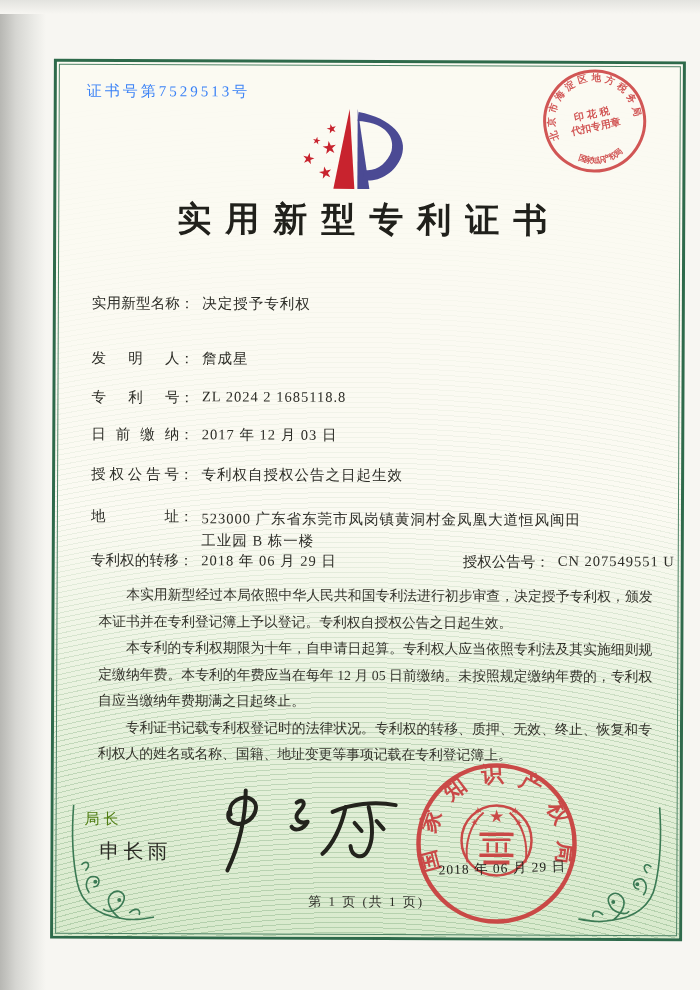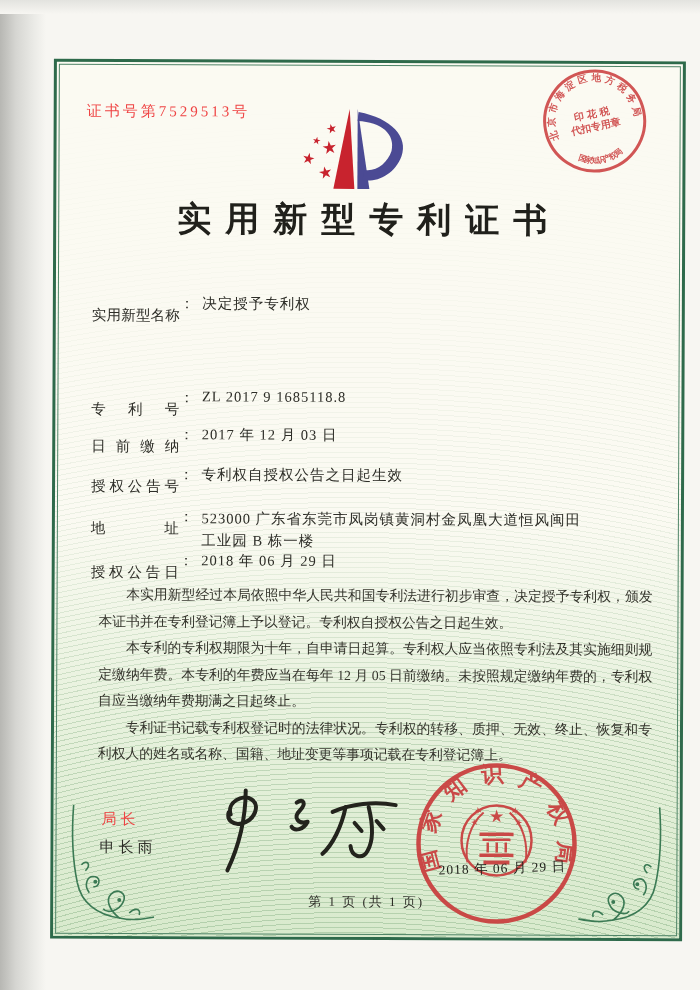--- a/index.html
+++ b/index.html
@@ -32,52 +32,51 @@
   }
   .guilloche{
     position:absolute;inset:0;
     background:repeating-radial-gradient(circle 1400px at 300px 1900px,
       rgba(118,165,118,0.38) 0px,rgba(118,165,118,0.38) 1px,
       transparent 1px,transparent 5px);
     -webkit-mask-image:linear-gradient(180deg,rgba(0,0,0,0) 4%,rgba(0,0,0,0.10) 30%,rgba(0,0,0,0.35) 58%,rgba(0,0,0,0.85) 78%,#000 100%);
     mask-image:linear-gradient(180deg,rgba(0,0,0,0) 4%,rgba(0,0,0,0.10) 30%,rgba(0,0,0,0.35) 58%,rgba(0,0,0,0.85) 78%,#000 100%);
   }
   .cert-no{
-    position:absolute;left:30px;top:40px;
-    font-size:15px;letter-spacing:3px;color:#ef4444;
+    position:absolute;left:30px;top:20px;
+    font-size:15px;letter-spacing:3px;color:#3b82f6;
   }
   .logo{position:absolute;left:215px;top:36px;}
   .tax-seal{position:absolute;left:483px;top:2px;transform:rotate(-12deg);opacity:.88;}
   .title{
     position:absolute;left:0;top:134px;width:100%;
     text-align:center;font-size:34px;font-weight:bold;
     letter-spacing:14px;color:#20201b;
   }
   .frow{
     position:absolute;left:36px;font-size:14.5px;color:#2d2d27;
     white-space:nowrap;
   }
   .flabel{
     display:inline-block;width:88px;
     text-align:justify;text-align-last:justify;
     vertical-align:top;
-    margin-top:12px;
   }
   .fcolon{display:inline-block;vertical-align:top;}
   .fvalue{display:inline-block;margin-left:8px;letter-spacing:1px;vertical-align:top;}
   .addr-l1,.addr-l2{display:block;line-height:22px;}
   .grant2{position:absolute;left:372px;top:0;white-space:nowrap;}
   .body-text{
     position:absolute;left:44px;top:520px;width:554px;
     font-size:13.8px;line-height:26.5px;color:#33332b;
     text-align:justify;
   }
   .body-text p{margin:0;text-indent:2em;}
-  .sign-title{position:absolute;left:48px;top:748px;font-size:15px;letter-spacing:4px;color:#ef4444;}
-  .sign-name{position:absolute;left:46px;top:776px;font-size:15px;letter-spacing:4px;color:#2b2b25;}
+  .sign-title{position:absolute;left:31px;top:748px;font-size:15px;letter-spacing:4px;color:#4d7c0f;}
+  .sign-name{position:absolute;left:46px;top:776px;font-size:20px;letter-spacing:4px;color:#2b2b25;}
   .signature{position:absolute;left:145px;top:720px;}
   .main-seal{position:absolute;left:358px;top:695px;opacity:.92;}
   .seal-date{
     position:absolute;left:365px;top:796px;width:168px;text-align:center;
     font-size:13.5px;color:#1e1e19;letter-spacing:1px;transform:rotate(-2deg);
   }
   .footer{
     position:absolute;left:0;bottom:26px;width:100%;text-align:center;
     font-size:13px;letter-spacing:2px;color:#2e2e28;
   }
@@ -124,34 +123,38 @@
     <text font-size="8" fill="#cc4040" font-weight="bold">
       <textPath href="#taxBottom" textLength="48">国家知识产权局</textPath>
     </text>
   </svg>
 
   <div class="title">实用新型专利证书</div>
 
   <div class="frow" style="top:232px">
     <span class="flabel">实用新型名称</span><span class="fcolon">：</span><span class="fvalue">决定授予专利权</span>
   </div>
+  <div class="frow" style="top:287px">
+    <span class="flabel">发明人</span><span class="fcolon">：</span><span class="fvalue">詹成星</span>
+  </div>
   <div class="frow" style="top:326px">
-    <span class="flabel">专利号</span><span class="fcolon">：</span><span class="fvalue">ZL 2017 9 1685118.8</span>
+    <span class="flabel">专利号</span><span class="fcolon">：</span><span class="fvalue">ZL 2024 2 1685118.8</span>
   </div>
   <div class="frow" style="top:363px">
     <span class="flabel">日前缴纳</span><span class="fcolon">：</span><span class="fvalue">2017 年 12 月 03 日</span>
   </div>
   <div class="frow" style="top:403px">
     <span class="flabel">授权公告号</span><span class="fcolon">：</span><span class="fvalue">专利权自授权公告之日起生效</span>
   </div>
   <div class="frow" style="top:445px">
     <span class="flabel">地址</span><span class="fcolon">：</span><span class="fvalue"><span class="addr-l1">523000 广东省东莞市凤岗镇黄洞村金凤凰大道恒风闽田</span><span class="addr-l2">工业园 B 栋一楼</span></span>
   </div>
   <div class="frow" style="top:489px">
-    <span class="flabel">授权公告日</span><span class="fcolon">：</span><span class="fvalue">2018 年 06 月 29 日</span>
+    <span class="flabel">专利权的转移</span><span class="fcolon">：</span><span class="fvalue">2018 年 06 月 29 日</span>
+    <span class="grant2"><span>授权公告号</span><span>：</span><span class="fvalue">CN 207549551 U</span></span>
   </div>
 
   <div class="body-text">
     <p>本实用新型经过本局依照中华人民共和国专利法进行初步审查，决定授予专利权，颁发本证书并在专利登记簿上予以登记。专利权自授权公告之日起生效。</p>
     <p>本专利的专利权期限为十年，自申请日起算。专利权人应当依照专利法及其实施细则规定缴纳年费。本专利的年费应当在每年 12 月 05 日前缴纳。未按照规定缴纳年费的，专利权自应当缴纳年费期满之日起终止。</p>
     <p>专利证书记载专利权登记时的法律状况。专利权的转移、质押、无效、终止、恢复和专利权人的姓名或名称、国籍、地址变更等事项记载在专利登记簿上。</p>
   </div>
 
   <div class="sign-title">局长</div>
   <div class="sign-name">申长雨</div>

